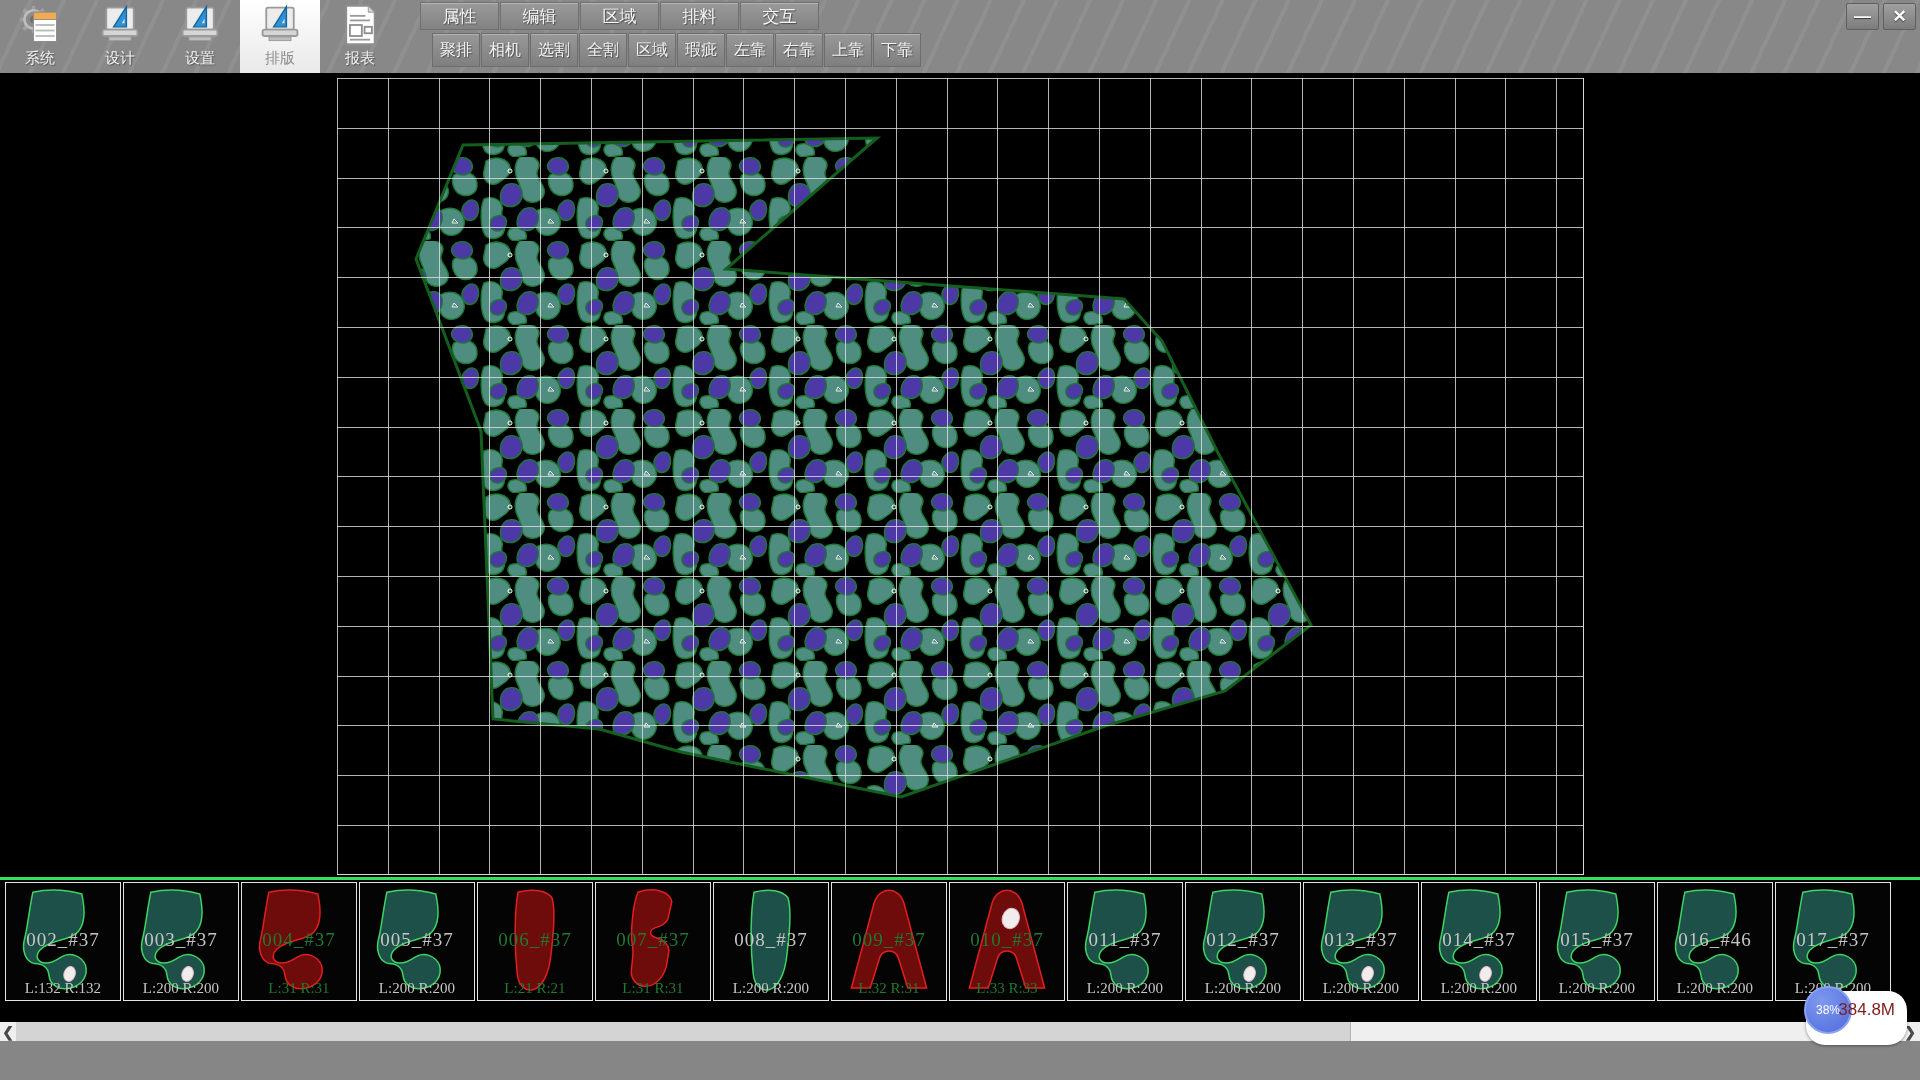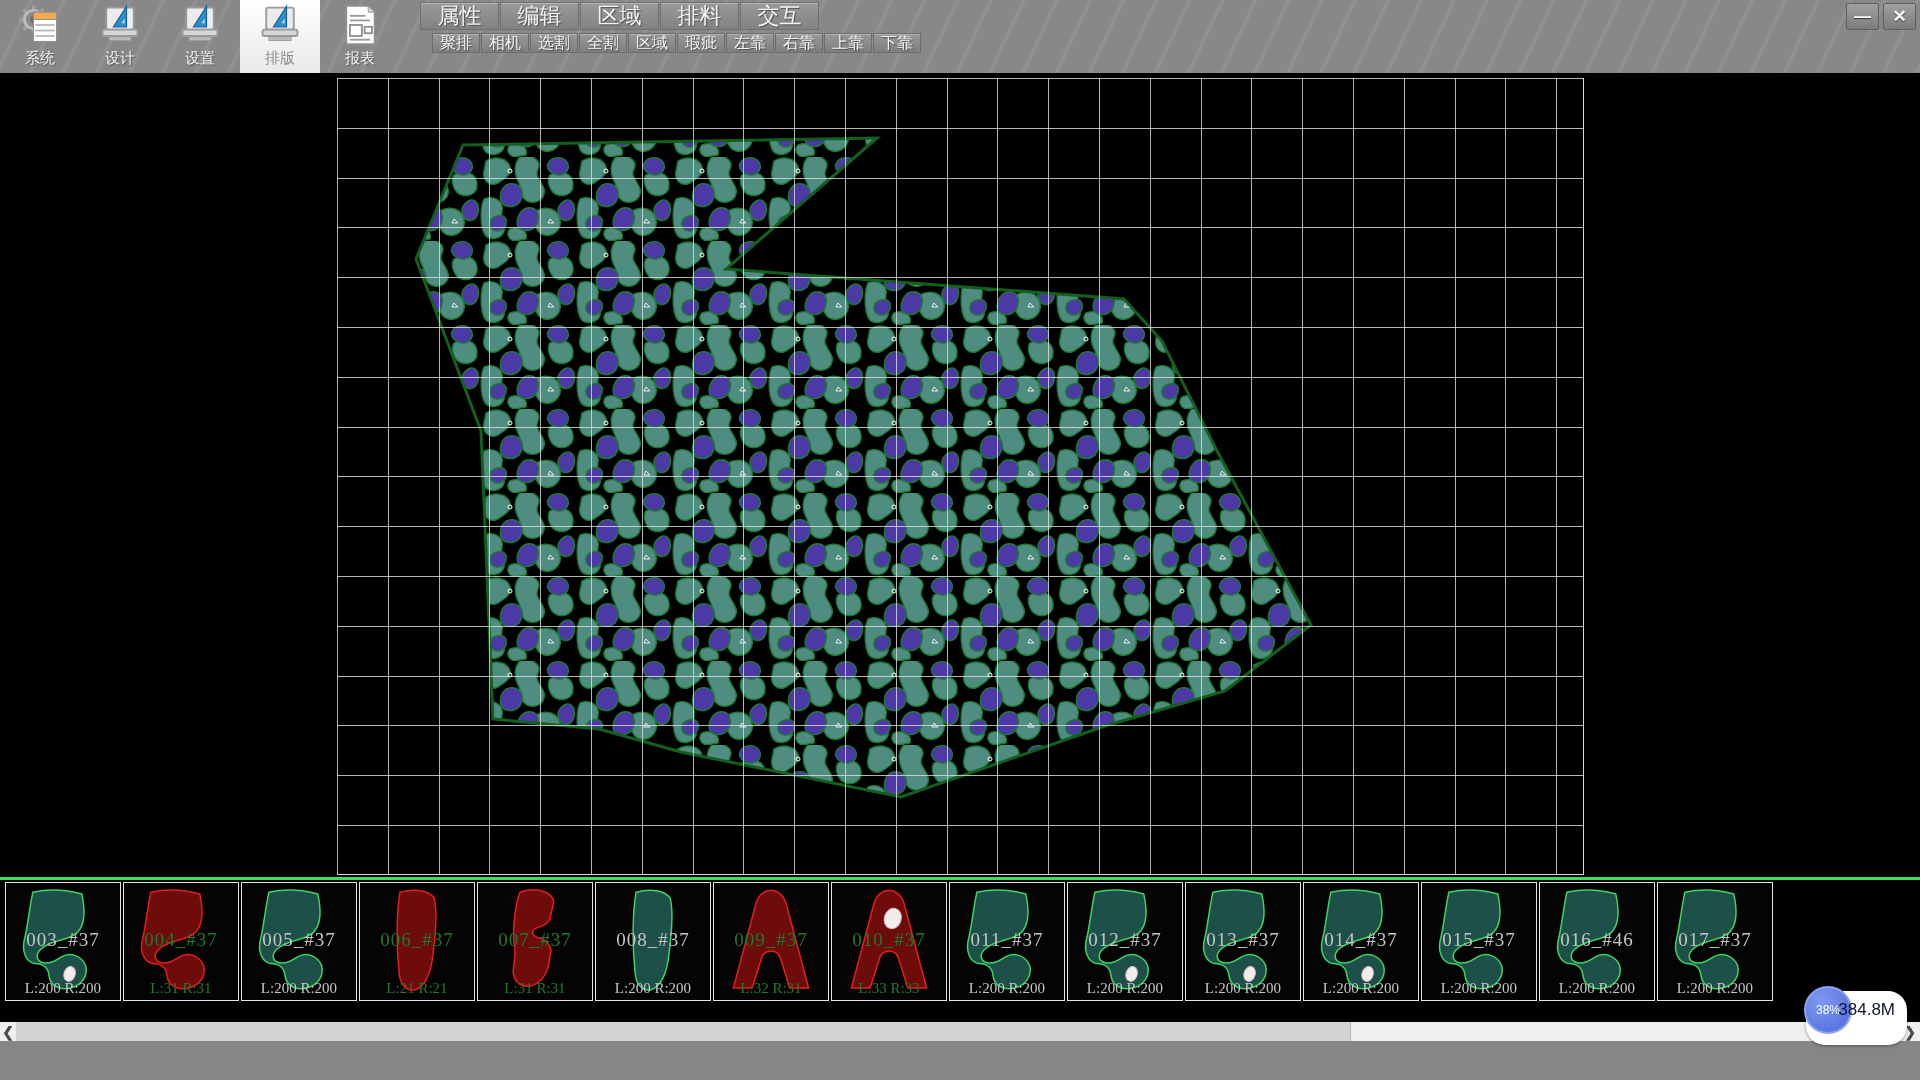--- a/index.html
+++ b/index.html
@@ -16,23 +16,23 @@
     justify-content:flex-start;padding-top:3px;box-sizing:border-box;cursor:default;}
   .module.selected{background:linear-gradient(#ffffff,#e9e9e9);}
   .module .micon{width:44px;height:44px;}
   .module .mlabel{font-size:15px;color:#f2f2f2;text-shadow:1px 1px 1px #555;margin-top:2px;}
   .module.selected .mlabel{color:#8d8d8d;text-shadow:none;}
 
   .tabs{position:absolute;left:420px;top:2px;display:flex;}
   .tab{width:79px;height:28px;margin-right:1px;display:flex;align-items:center;justify-content:center;
     background:linear-gradient(#9a9a9a,#828282);border:1px solid #707070;
     box-shadow:inset 0 1px 0 rgba(255,255,255,.28);
-    color:#f5f5f5;font-size:22px;text-shadow:1px 1px 1px #4e4e4e;box-sizing:border-box;}
+    color:#f5f5f5;font-size:17px;text-shadow:1px 1px 1px #4e4e4e;box-sizing:border-box;}
   .tools{position:absolute;left:432px;top:33px;display:flex;}
-  .tool{width:48px;height:20px;margin-right:1px;display:flex;align-items:center;justify-content:center;
+  .tool{width:48px;height:34px;margin-right:1px;display:flex;align-items:center;justify-content:center;
     background:linear-gradient(#989898,#7f7f7f);border:1px solid #6d6d6d;
     box-shadow:inset 0 1px 0 rgba(255,255,255,.25);
     color:#f3f3f3;font-size:16px;text-shadow:1px 1px 1px #4e4e4e;box-sizing:border-box;}
 
   .wincontrols{position:absolute;right:4px;top:3px;display:flex;gap:4px;}
   .winbtn{width:31px;height:25px;background:linear-gradient(#a0a0a0,#7c7c7c);
     border:1px solid #5f5f5f;border-radius:2px;display:flex;align-items:center;justify-content:center;
     color:#fff;font-size:17px;font-weight:bold;text-shadow:0 1px 1px #333;}
 
   
@@ -68,21 +68,21 @@
   .arr.right{right:2px;}
   .statusbar{position:absolute;left:0;top:1041px;width:1920px;height:39px;background:#868686;}
 
   
   .badge{position:absolute;left:1806px;top:991px;width:101px;height:54px;background:#fff;
     border-radius:19px;z-index:10;box-shadow:0 1px 3px rgba(0,0,0,.4);}
   .pct{position:absolute;left:-2px;top:-5px;width:48px;height:48px;border-radius:50%;
     background:radial-gradient(circle at 35% 30%,#7e99f0,#4e6ada);border:2px solid #8aa2f2;
     box-sizing:border-box;display:flex;align-items:center;justify-content:center;
     color:#fff;font-size:12px;}
-  .mem{position:absolute;right:12px;top:9px;font-size:17px;color:#0f172a;}
+  .mem{position:absolute;right:12px;top:9px;font-size:17px;color:#7f1d1d;}
 </style>
 </head>
 <body>
 
 <div id="app">
 
   <div class="toolbar">
     <div class="modules" id="modules">
         <div class="module">
           <div class="micon"><svg viewBox="0 0 48 48" width="44" height="44">
@@ -202,20 +202,28 @@
   </div>
 
   <div class="progress-line" id="progressLine" style="background: rgb(53, 223, 95);"></div>
 
   <div class="strip" id="strip">
       <div class="cell">
         <svg width="94" height="112" viewBox="0 0 100 118">
           <path d="M18,6 C36,2 56,4 70,8 C74,26 73,40 66,48 C58,57 42,56 30,64 C22,69 20,76 26,80 C33,84 42,79 48,75 C58,69 70,74 74,84 C77,95 70,105 58,108 C46,111 36,105 35,94 C34,86 28,82 20,82 C10,80 6,68 9,56 C12,46 14,24 18,6 Z" fill="#1c5048" stroke="#3fd45f" stroke-width="1.6"></path>
           <ellipse cx="57" cy="93" rx="6" ry="8" fill="#f2eded" stroke="#e6b9c9" stroke-width="1" transform="rotate(18 57 93)"></ellipse>
         </svg>
+        <div class="cid" style="color: rgb(198, 198, 198);">002_#37</div>
+        <div class="clr" style="color: rgb(198, 198, 198);">L:132 R:132</div>
+      </div>
+      <div class="cell">
+        <svg width="94" height="112" viewBox="0 0 100 118">
+          <path d="M18,6 C36,2 56,4 70,8 C74,26 73,40 66,48 C58,57 42,56 30,64 C22,69 20,76 26,80 C33,84 42,79 48,75 C58,69 70,74 74,84 C77,95 70,105 58,108 C46,111 36,105 35,94 C34,86 28,82 20,82 C10,80 6,68 9,56 C12,46 14,24 18,6 Z" fill="#1c5048" stroke="#3fd45f" stroke-width="1.6"></path>
+          <ellipse cx="57" cy="93" rx="6" ry="8" fill="#f2eded" stroke="#e6b9c9" stroke-width="1" transform="rotate(18 57 93)"></ellipse>
+        </svg>
         <div class="cid" style="color: rgb(198, 198, 198);">003_#37</div>
         <div class="clr" style="color: rgb(198, 198, 198);">L:200 R:200</div>
       </div>
       <div class="cell">
         <svg width="94" height="112" viewBox="0 0 100 118">
           <path d="M18,6 C36,2 56,4 70,8 C74,26 73,40 66,48 C58,57 42,56 30,64 C22,69 20,76 26,80 C33,84 42,79 48,75 C58,69 70,74 74,84 C77,95 70,105 58,108 C46,111 36,105 35,94 C34,86 28,82 20,82 C10,80 6,68 9,56 C12,46 14,24 18,6 Z" fill="#6e0b0b" stroke="#e31e1e" stroke-width="1.6"></path>
         </svg>
         <div class="cid" style="color: rgb(31, 122, 47);">004_#37</div>
         <div class="clr" style="color: rgb(31, 122, 47);">L:31 R:31</div>
       </div>

